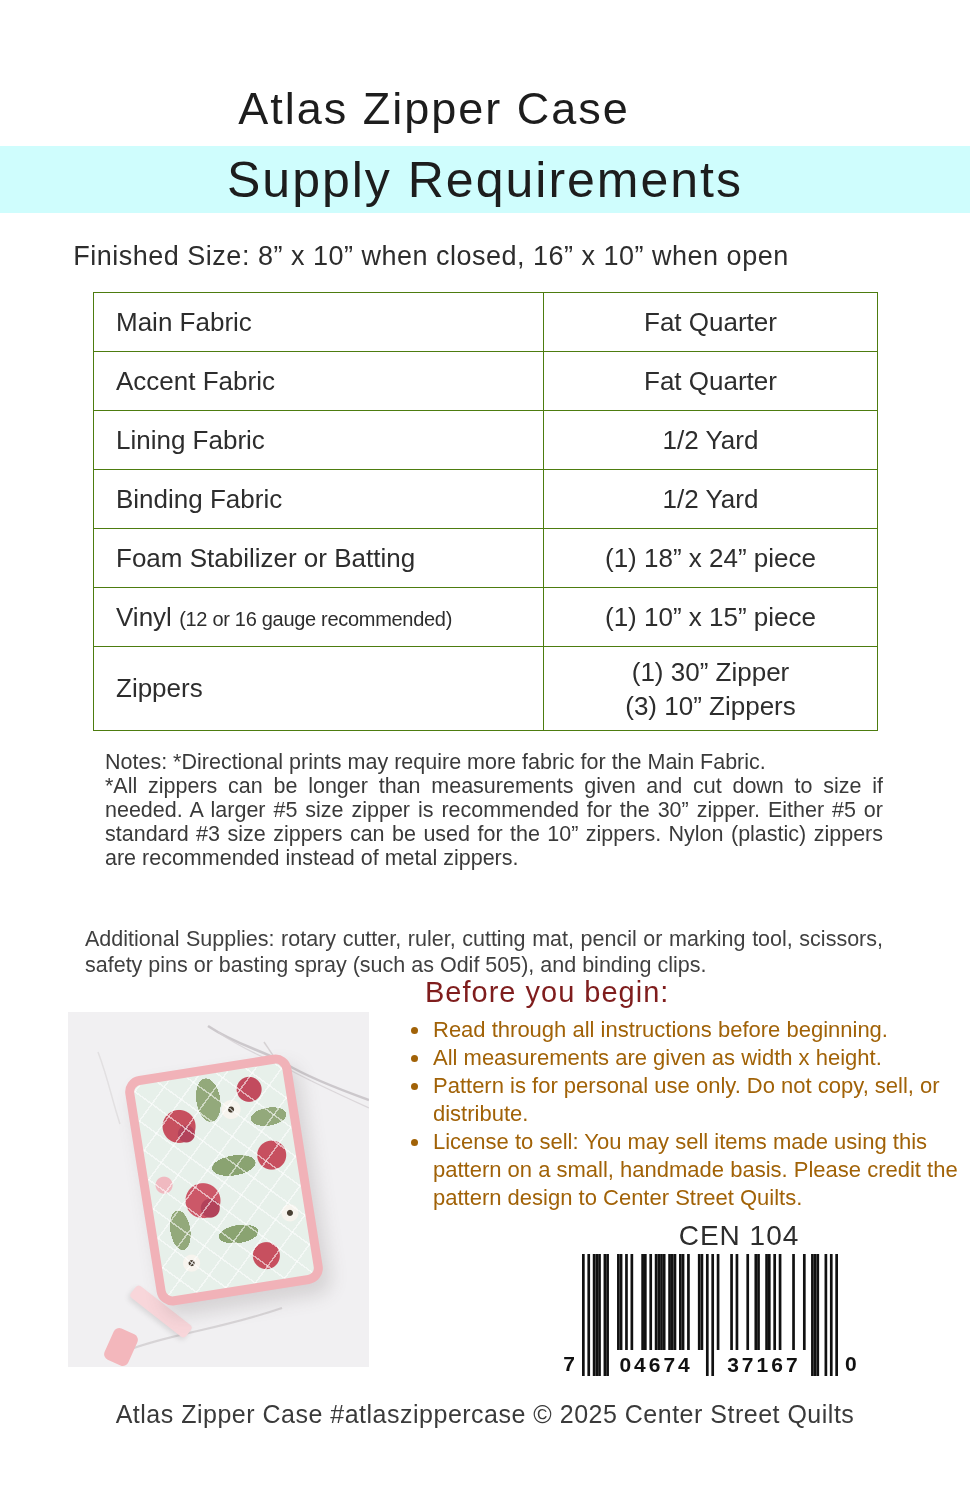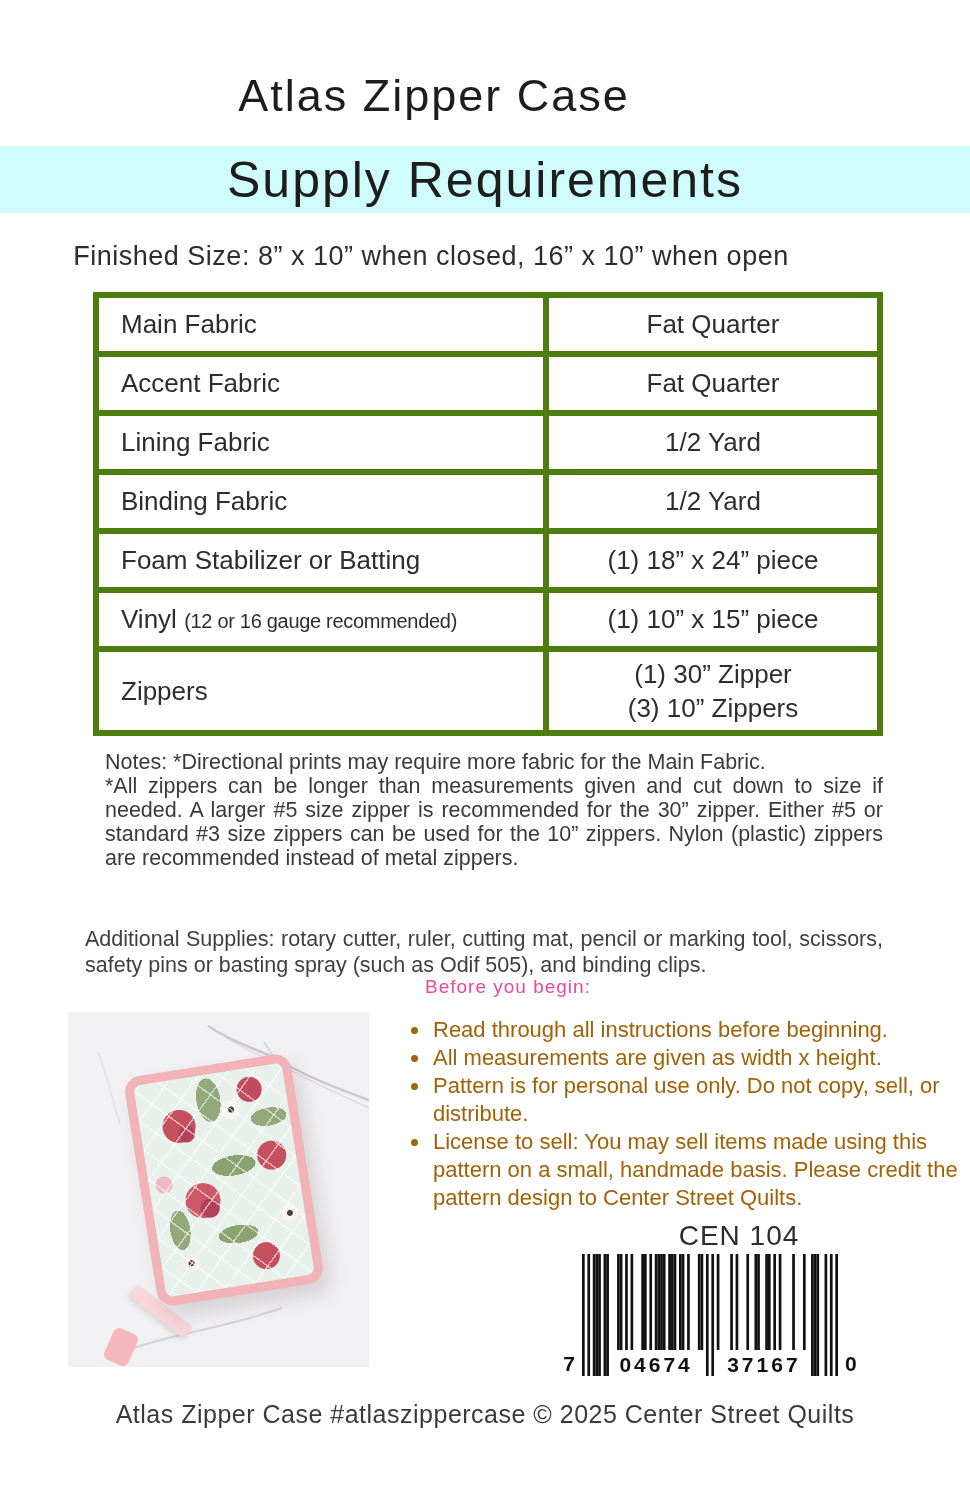--- a/index.html
+++ b/index.html
@@ -6,41 +6,41 @@
   * { box-sizing: border-box; margin: 0; padding: 0; }
   html, body { background: #ffffff; }
   body {
     width: 970px; height: 1500px;
     position: relative;
     font-family: "Liberation Sans", sans-serif;
     color: #333;
     overflow: hidden;
   }
   .page-title {
-    position: absolute; top: 70px; left: 0; width: 868px;
+    position: absolute; top: 83px; left: 0; width: 868px;
     text-align: center;
     font-size: 45px; font-weight: 400; letter-spacing: 2px;
     color: #1d1d1d;
   }
   .banner {
     position: absolute; top: 146px; left: 0; width: 970px; height: 67px;
     background: #cffdfd;
     display: flex; align-items: center; justify-content: center;
     font-size: 50px; letter-spacing: 2px; color: #1d1d1d;
   }
   .finished-size {
     position: absolute; top: 241px; left: 0; width: 862px;
     text-align: center; font-size: 27px; letter-spacing: 0.5px; color: #2d2d2d;
   }
   table.supply {
     position: absolute; top: 292px; left: 93px;
     width: 784px; border-collapse: collapse; table-layout: fixed;
   }
   table.supply td {
-    border: 6px solid #4d7c0f;
+    border: 1px solid #4d7c0f;
     font-size: 26px; color: #2d2d2d;
     vertical-align: middle;
   }
   table.supply tr { height: 59px; }
   table.supply tr.tall { height: 84px; }
   td.item-cell { width: 450px; padding-left: 22px; }
   td.detail-cell { width: 334px; text-align: center; }
   .item-note { font-size: 20px; letter-spacing: -0.3px; }
   .detail-line { line-height: 34px; }
   .notes {
@@ -48,21 +48,21 @@
     font-size: 21.5px; line-height: 24px; color: #3a3a3a;
     text-align: justify;
   }
   .additional {
     position: absolute; top: 926px; left: 85px; width: 798px;
     font-size: 21.5px; line-height: 26px; color: #404040;
     text-align: justify;
   }
   .before-heading {
     position: absolute; top: 976px; left: 425px;
-    font-size: 19px; letter-spacing: 1px; color: #ec4899;
+    font-size: 29px; letter-spacing: 1px; color: #7f1d1d;
   }
   .photo {
     position: absolute; top: 1012px; left: 68px; width: 301px; height: 355px;
     background: #f1f0f2; overflow: hidden;
   }
   .photo svg.veins { position: absolute; inset: 0; }
   .pouch {
     position: absolute; left: 72px; top: 52px; width: 168px; height: 232px;
     transform: rotate(-9deg);
     border: 9px solid #f1b2b8;

